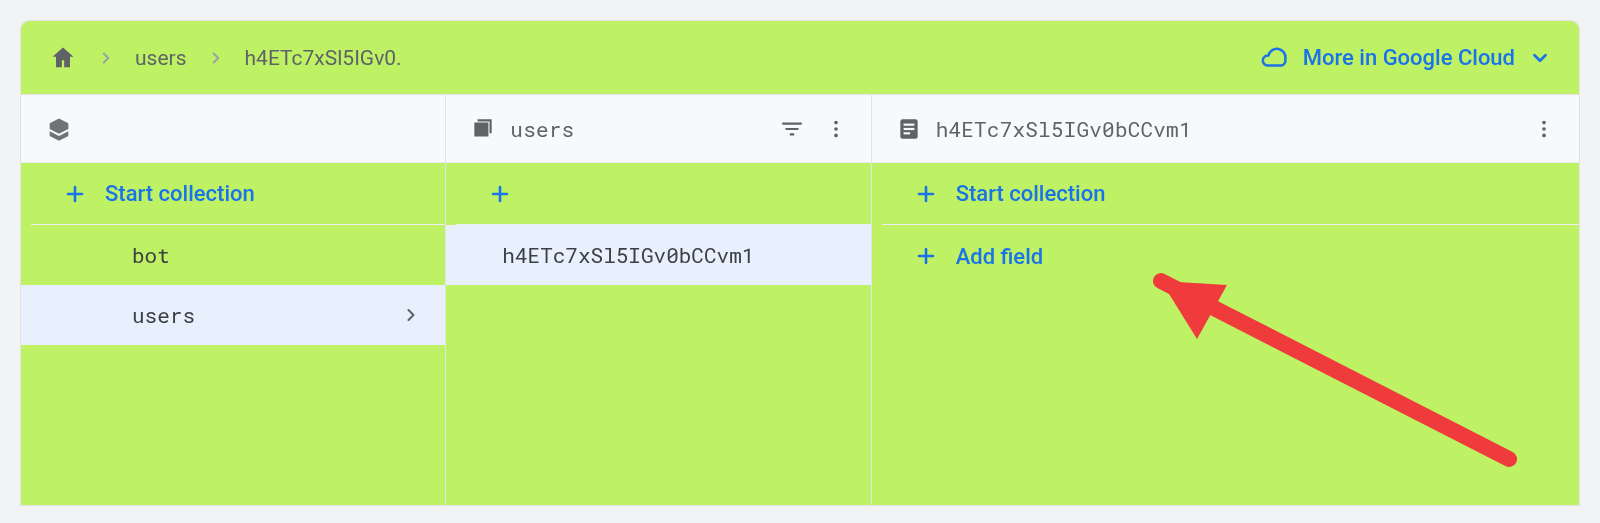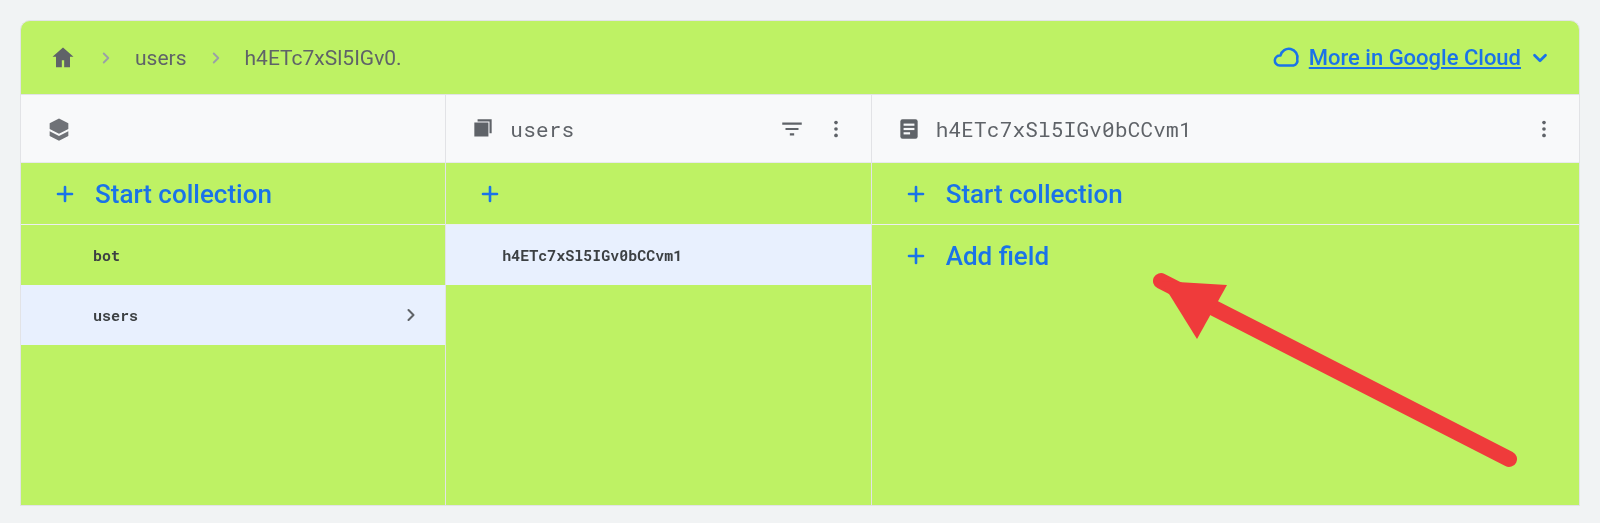--- a/index.html
+++ b/index.html
@@ -27,26 +27,25 @@
       gap: 20px;
       color: #5f6368;
       font-size: 21px;
     }
     .home-icon { color: #5f6368; display: inline-flex; }
     .crumb-sep { color: #9aa0a6; font-size: 22px; }
     .cloud-link {
       margin-left: auto;
       display: flex;
       align-items: center;
-      gap: 8px;
+      gap: 14px;
       color: #1a73e8;
       font-weight: 500;
       font-size: 22px;
       cursor: pointer;
-      text-decoration: underline;
     }
     .cloud-icon, .chevron-down-icon { display: inline-flex; align-items: center; }
 
     .cols {
       display: flex;
       min-height: 410px;
     }
     .col {
       border-right: 1px solid #e2e3e6;
       display: flex;
@@ -71,38 +70,38 @@
     .hdr-right { margin-left: auto; display: flex; align-items: center; gap: 20px; }
     .hdr-title { font-family: "Roboto Mono", ui-monospace, Menlo, monospace; color: #5f6368; letter-spacing: .2px; }
 
     .action-row {
       display: flex;
       align-items: center;
       height: 62px;
       padding: 0 24px 0 32px;
       gap: 18px;
       color: #1a73e8;
-      font-size: 26px;
+      font-size: 22px;
       font-weight: 500;
       cursor: pointer;
       border-bottom: 1px solid #eceef1;
+      margin-left: 10px;
     }
     .plus-icon { display: inline-flex; }
 
     .item-row {
       display: flex;
       align-items: center;
       height: 60px;
-      padding: 0 24px 0 72px;
+      padding: 0 24px 0 111px;
       color: #3c4043;
-      font-size: 15px;
+      font-size: 21px;
       font-family: "Roboto Mono", ui-monospace, Menlo, monospace;
       cursor: pointer;
       gap: 10px;
-      font-weight: bold;
     }
     .item-row.selected { background: #e8f0fe; }
     .item-row .chevron-right { margin-left: auto; color: #5f6368; }
 
     .doc-actions .action-row { border-bottom: 1px solid #eceef1; }
     .doc-actions .action-row:last-child { border-bottom: 0; }
 
     .annotation-arrow {
       position: absolute;
       top: 240px;

